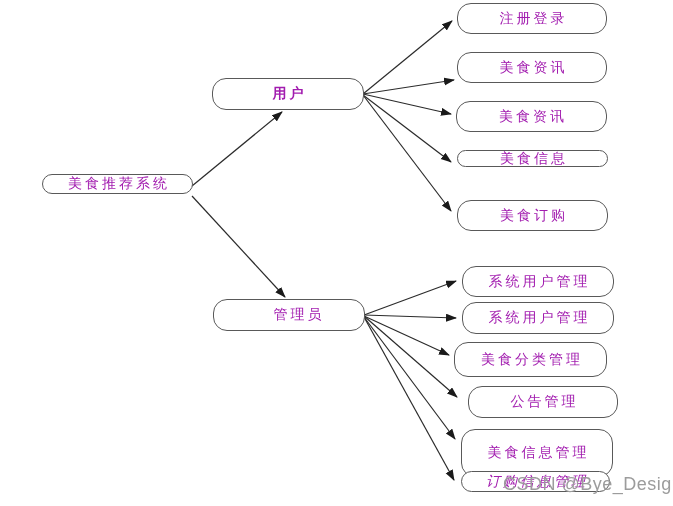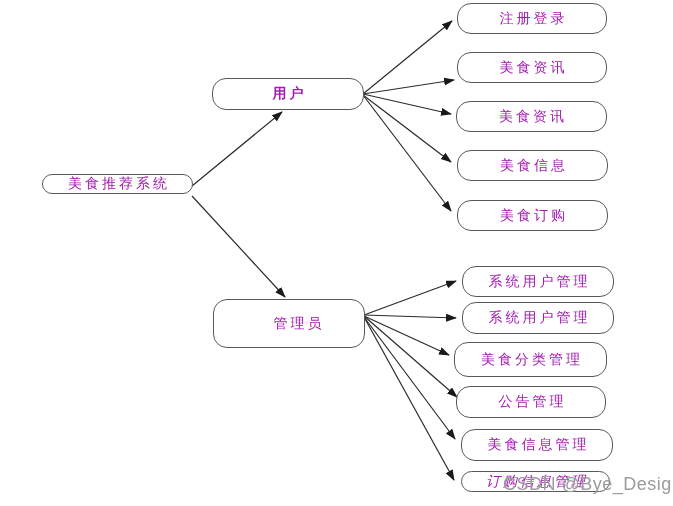--- a/index.html
+++ b/index.html
@@ -40,31 +40,31 @@
     left: 503px;
     top: 474px;
     font-size: 18px;
     color: #9c9c9c;
     letter-spacing: 0.5px;
     white-space: nowrap;
   }
   
   .n-root  { left: 42px;  top: 174px; width: 151px; height: 20px; }
   .n-user  { left: 212px; top: 78px;  width: 152px; height: 32px; font-weight: bold; }
-  .n-admin { left: 213px; top: 299px; width: 152px; height: 49px; padding-left: 17px; }
+  .n-admin { left: 213px; top: 299px; width: 152px; height: 32px; padding-left: 17px; }
   .n-u0 { left: 457px; top: 3px;   width: 150px; height: 31px; }
   .n-u1 { left: 457px; top: 52px;  width: 150px; height: 31px; }
   .n-u2 { left: 456px; top: 101px; width: 151px; height: 31px; }
-  .n-u3 { left: 457px; top: 150px; width: 151px; height: 31px; }
+  .n-u3 { left: 457px; top: 150px; width: 151px; height: 17px; }
   .n-u4 { left: 457px; top: 200px; width: 151px; height: 31px; }
   .n-a0 { left: 462px; top: 266px; width: 152px; height: 31px; }
   .n-a1 { left: 462px; top: 302px; width: 152px; height: 32px; }
   .n-a2 { left: 454px; top: 342px; width: 153px; height: 35px; }
-  .n-a3 { left: 456px; top: 386px; width: 150px; height: 32px; }
-  .n-a4 { left: 461px; top: 429px; width: 152px; height: 32px; }
+  .n-a3 { left: 468px; top: 386px; width: 150px; height: 32px; }
+  .n-a4 { left: 461px; top: 429px; width: 152px; height: 48px; }
   .n-a5 { left: 461px; top: 471px; width: 149px; height: 21px; font-style: italic; }
 </style>
 </head>
 <body>
 
 <div class="canvas">
 
   <svg class="arrows" viewBox="0 0 673 506" xmlns="http://www.w3.org/2000/svg">
     <defs>
       <marker id="ah" markerWidth="12" markerHeight="9" refX="10" refY="4" orient="auto" markerUnits="userSpaceOnUse">

